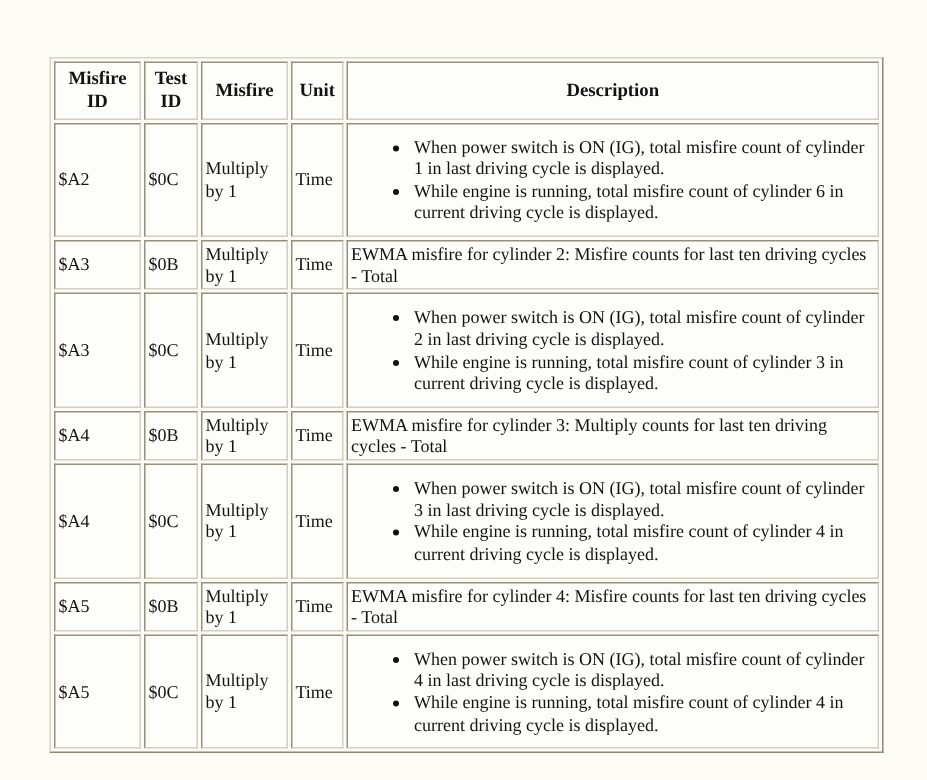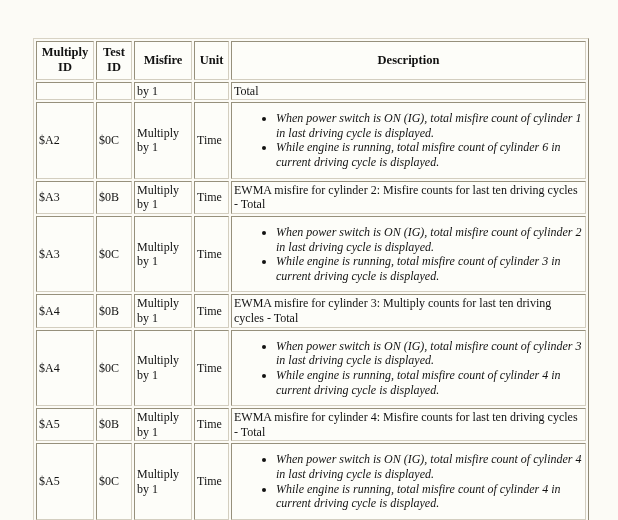--- a/index.html
+++ b/index.html
@@ -51,52 +51,44 @@
     word-wrap: break-word;
   }
   td.desc ul {
     margin: 7px 0;
     padding-left: 42px;
     list-style-type: disc;
   }
   td.desc li {
     margin: 0;
     padding: 0;
-    font-style: italic;
   }
   tr.header-row { height: 38px; }
 </style>
 </head>
 <body>
 
 <table class="data-table">
   <colgroup>
     <col class="c-monitor">
     <col class="c-test">
     <col class="c-scaling">
     <col class="c-unit">
     <col class="c-desc">
   </colgroup>
   <thead>
     <tr class="header-row">
-      <th>Multiply ID</th>
+      <th>Misfire ID</th>
       <th>Test ID</th>
       <th>Misfire</th>
       <th>Unit</th>
       <th>Description</th>
     </tr>
   </thead>
   <tbody>
-      <tr>
-        <td></td>
-        <td></td>
-        <td>by 1</td>
-        <td></td>
-        <td class="desc">Total</td>
-      </tr>
       <tr>
         <td>$A2</td>
         <td>$0C</td>
         <td>Multiply by 1</td>
         <td>Time</td>
         <td class="desc">
           <ul>
             <li>When power switch is ON (IG), total misfire count of cylinder 1 in last driving cycle is displayed.</li>
             <li>While engine is running, total misfire count of cylinder 6 in current driving cycle is displayed.</li>
           </ul>

